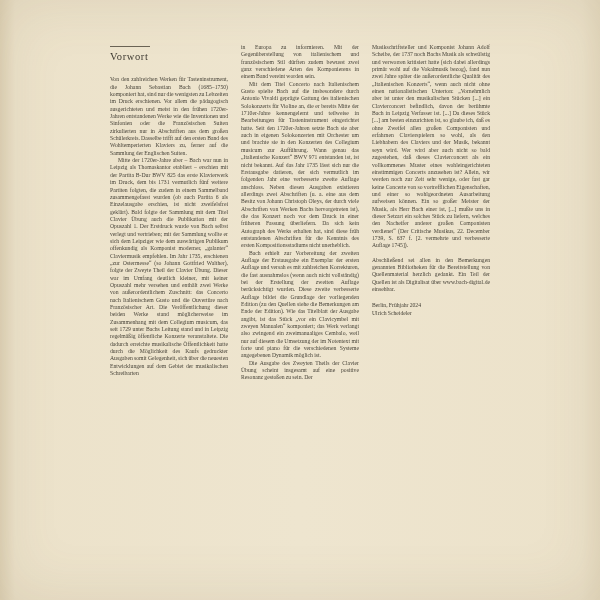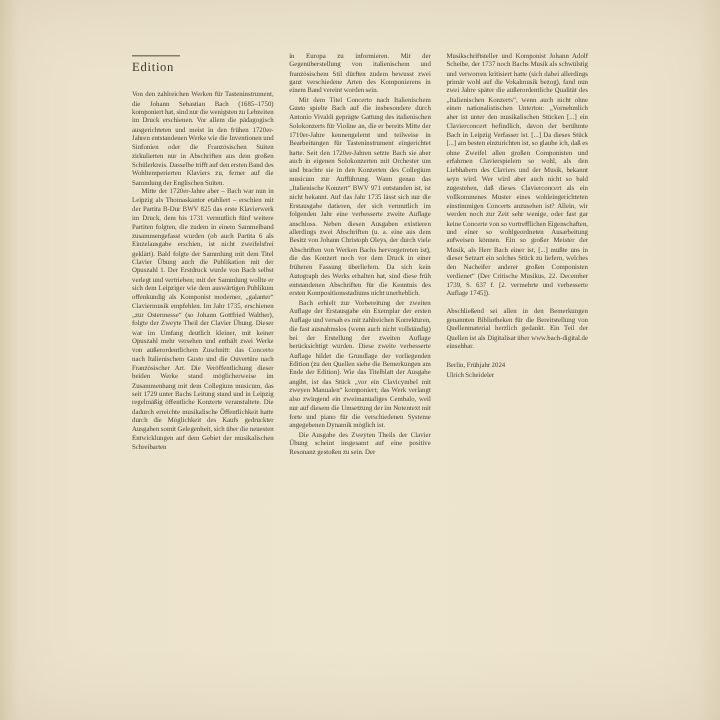--- a/index.html
+++ b/index.html
@@ -82,21 +82,21 @@
 </head>
 <body>
 
 <div class="page">
 
 
   <div class="content">
 
     <div class="column">
       <div class="heading-rule"></div>
-      <h1 class="heading">Edition</h1>
+      <h1 class="heading">Vorwort</h1>
       <p class="para">Von den zahlreichen Werken für Tasteninstrument, die Johann Sebastian Bach (1685–1750) komponiert hat, sind nur die wenigsten zu Lebzeiten im Druck erschienen. Vor allem die pädagogisch ausgerichteten und meist in den frühen 1720er-Jahren entstandenen Werke wie die Inventionen und Sinfonien oder die Französischen Suiten zirkulierten nur in Abschriften aus dem großen Schülerkreis. Dasselbe trifft auf den ersten Band des Wohltemperierten Klaviers zu, ferner auf die Sammlung der Englischen Suiten.</p>
       <p class="para indent">Mitte der 1720er-Jahre aber – Bach war nun in Leipzig als Thomaskantor etabliert – erschien mit der Partita B-Dur BWV 825 das erste Klavierwerk im Druck, dem bis 1731 vermutlich fünf weitere Partiten folgten, die zudem in einem Sammelband zusammengefasst wurden (ob auch Partita 6 als Einzelausgabe erschien, ist nicht zweifelsfrei geklärt). Bald folgte der Sammlung mit dem Titel Clavier Übung auch die Publikation mit der Opuszahl 1. Der Erstdruck wurde von Bach selbst verlegt und vertrieben; mit der Sammlung wollte er sich dem Leipziger wie dem auswärtigen Publikum offenkundig als Komponist moderner, „galanter“ Claviermusik empfehlen. Im Jahr 1735, erschienen „zur Ostermesse“ (so Johann Gottfried Walther), folgte der Zweyte Theil der Clavier Übung. Dieser war im Umfang deutlich kleiner, mit keiner Opuszahl mehr versehen und enthält zwei Werke von außerordentlichem Zuschnitt: das Concerto nach Italienischem Gusto und die Ouvertüre nach Französischer Art. Die Veröffentlichung dieser beiden Werke stand möglicherweise im Zusammenhang mit dem Collegium musicum, das seit 1729 unter Bachs Leitung stand und in Leipzig regelmäßig öffentliche Konzerte veranstaltete. Die dadurch erreichte musikalische Öffentlichkeit hatte durch die Möglichkeit des Kaufs gedruckter Ausgaben somit Gelegenheit, sich über die neuesten Entwicklungen auf dem Gebiet der musikalischen Schreibarten</p>
     </div>
 
     <div class="column">
       <p class="para">in Europa zu informieren. Mit der Gegenüberstellung von italienischem und französischem Stil dürften zudem bewusst zwei ganz verschiedene Arten des Komponierens in einem Band vereint worden sein.</p>
       <p class="para indent">Mit dem Titel Concerto nach Italienischem Gusto spielte Bach auf die insbesondere durch Antonio Vivaldi geprägte Gattung des italienischen Solokonzerts für Violine an, die er bereits Mitte der 1710er-Jahre kennengelernt und teilweise in Bearbeitungen für Tasteninstrument eingerichtet hatte. Seit den 1720er-Jahren setzte Bach sie aber auch in eigenen Solokonzerten mit Orchester um und brachte sie in den Konzerten des Collegium musicum zur Aufführung. Wann genau das „Italienische Konzert“ BWV 971 entstanden ist, ist nicht bekannt. Auf das Jahr 1735 lässt sich nur die Erstausgabe datieren, der sich vermutlich im folgenden Jahr eine verbesserte zweite Auflage anschloss. Neben diesen Ausgaben existieren allerdings zwei Abschriften (u. a. eine aus dem Besitz von Johann Christoph Oleys, der durch viele Abschriften von Werken Bachs hervorgetreten ist), die das Konzert noch vor dem Druck in einer früheren Fassung überliefern. Da sich kein Autograph des Werks erhalten hat, sind diese früh entstandenen Abschriften für die Kenntnis des ersten Kompositionsstadiums nicht unerheblich.</p>
       <p class="para indent">Bach erhielt zur Vorbereitung der zweiten Auflage der Erstausgabe ein Exemplar der ersten Auflage und versah es mit zahlreichen Korrekturen, die fast ausnahmslos (wenn auch nicht vollständig) bei der Erstellung der zweiten Auflage berücksichtigt wurden. Diese zweite verbesserte Auflage bildet die Grundlage der vorliegenden Edition (zu den Quellen siehe die Bemerkungen am Ende der Edition). Wie das Titelblatt der Ausgabe angibt, ist das Stück „vor ein Clavicymbel mit zweyen Manualen“ komponiert; das Werk verlangt also zwingend ein zweimanualiges Cembalo, weil nur auf diesem die Umsetzung der im Notentext mit forte und piano für die verschiedenen Systeme angegebenen Dynamik möglich ist.</p>
       <p class="para indent">Die Ausgabe des Zweyten Theils der Clavier Übung scheint insgesamt auf eine positive Resonanz gestoßen zu sein. Der</p>
     </div>

